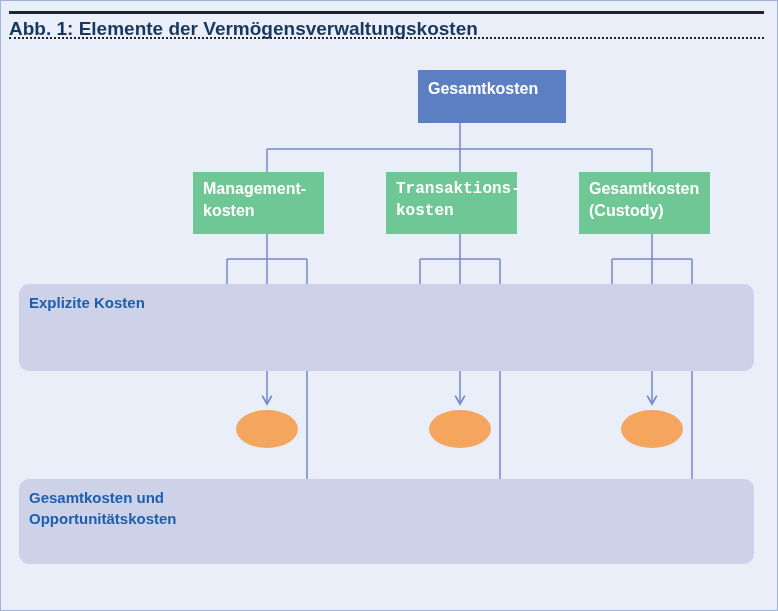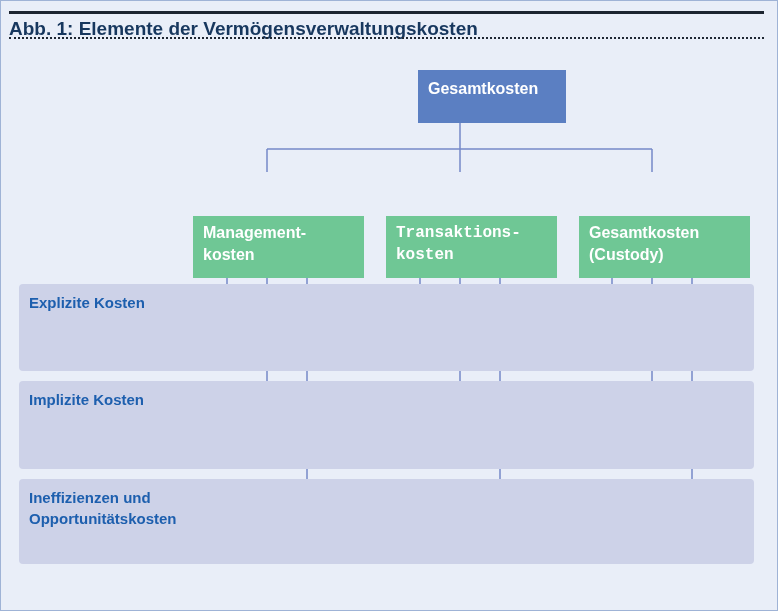--- a/index.html
+++ b/index.html
@@ -37,27 +37,27 @@
     border-bottom:2px dotted #1f2733;
   }
   .node{
     position:absolute;
     color:var(--node-text);
     font-weight:bold;font-size:16px;line-height:1.4;
     padding:8px 10px;
     white-space:pre-line;
   }
   .node-root{left:385px;top:69px;width:148px;height:53px;background:var(--blue);margin-left:32px;}
-  .node-cat{top:171px;width:171px;height:62px;background:var(--green);padding-top:6px;margin-top:44px;}
+  .node-cat{top:171px;width:131px;height:62px;background:var(--green);padding-top:6px;}
   .node-cat-0{left:192px;}
   .node-cat-1{left:385px;font-family:Liberation Mono, monospace;}
   .node-cat-2{left:578px;}
   .band{
     position:absolute;left:18px;width:735px;
-    background:var(--band);border-radius:4px;
+    background:var(--band);border-radius:10px;
   }
   .band-0{top:283px;height:87px;}
   .band-1{top:380px;height:88px;}
   .band-2{top:478px;height:85px;}
   .band-label{
     position:absolute;left:10px;top:8px;width:230px;
     font-size:15px;font-weight:bold;color:var(--band-text);
     line-height:1.4;white-space:pre-line;
   }
   svg.connectors{
@@ -112,25 +112,22 @@
     <ellipse cx="459" cy="428" rx="31" ry="19"></ellipse>
     <ellipse cx="499" cy="524" rx="31" ry="19"></ellipse>
     <ellipse cx="611" cy="332" rx="31" ry="20"></ellipse>
     <ellipse cx="651" cy="428" rx="31" ry="19"></ellipse>
     <ellipse cx="691" cy="524" rx="31" ry="19"></ellipse>
   </svg>
 
   <div class="band band-0">
     <div class="band-label">Explizite Kosten</div>
   </div>
-  <div class="band band-1">
-    <div class="band-label">Implizite Kosten</div>
-  </div>
   <div class="band band-2">
-    <div class="band-label">Ineffizienzen und
+    <div class="band-label">Gesamtkosten und
 Opportunitätskosten</div>
   </div>
 
   <div class="node node-root">Gesamtkosten</div>
   <div class="node node-cat node-cat-0">Management-
 kosten</div>
   <div class="node node-cat node-cat-1">Transaktions-
 kosten</div>
   <div class="node node-cat node-cat-2">Gesamtkosten
 (Custody)</div>

